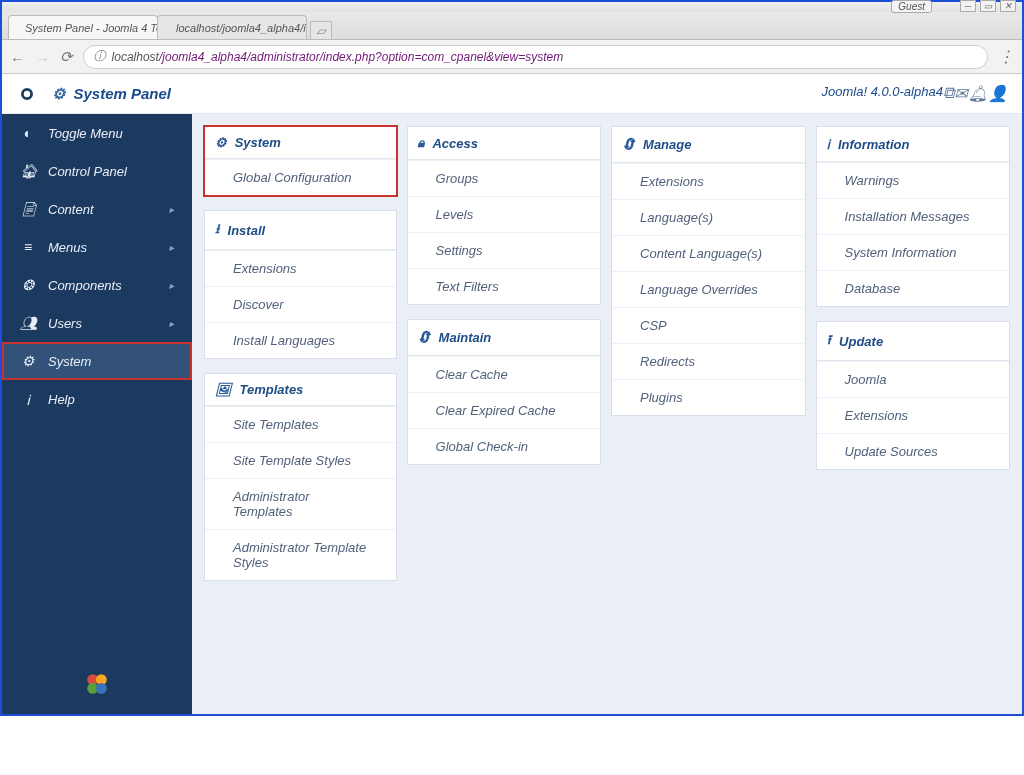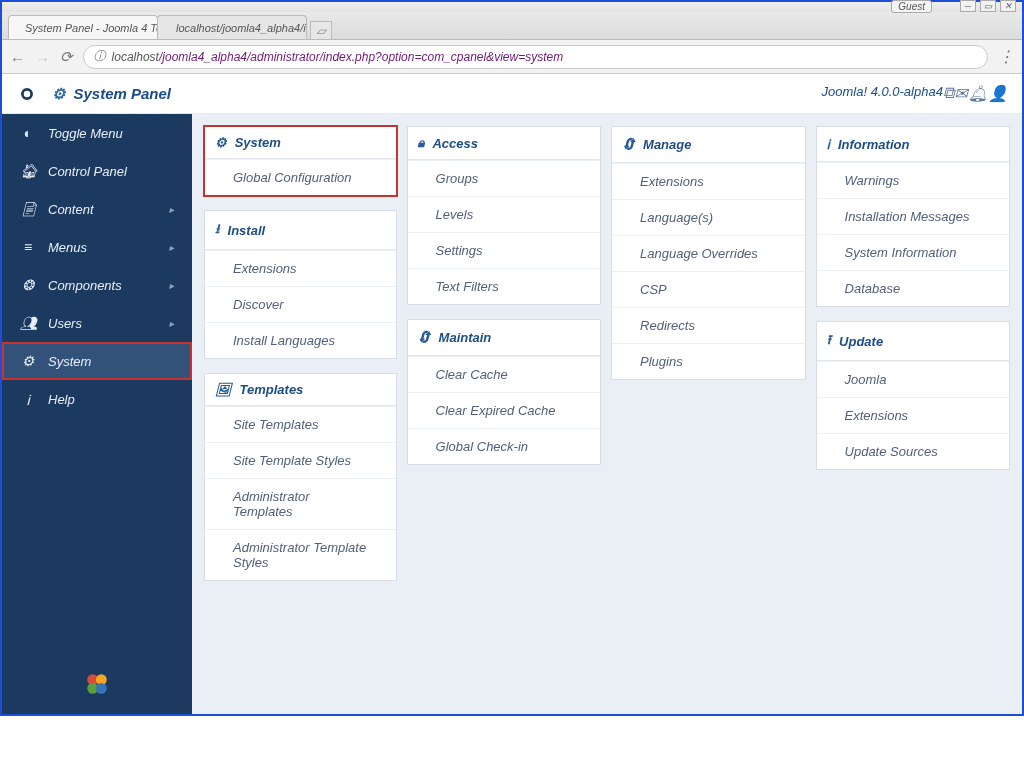--- a/index.html
+++ b/index.html
@@ -248,20 +248,21 @@
               </div>
             </div>
             <div class="col">
               <div class="card">
                 <div class="cardtitle">
                   <span class="cticon">🔄︎</span>
                   <span>Manage</span>
                 </div>
                 <div class="link">Extensions</div>
                 <div class="link">Language(s)</div>
+                <div class="link">Content Language(s)</div>
                 <div class="link">Language Overrides</div>
                 <div class="link">CSP</div>
                 <div class="link">Redirects</div>
                 <div class="link">Plugins</div>
               </div>
             </div>
             <div class="col">
               <div class="card">
                 <div class="cardtitle">
                   <span class="cticon">ℹ</span>

